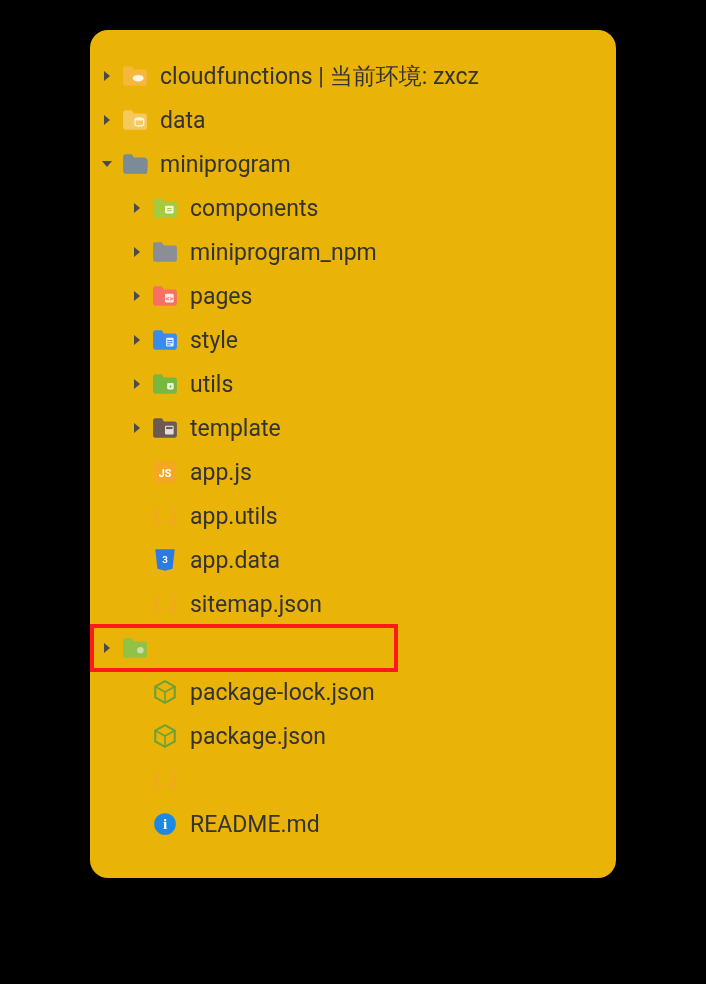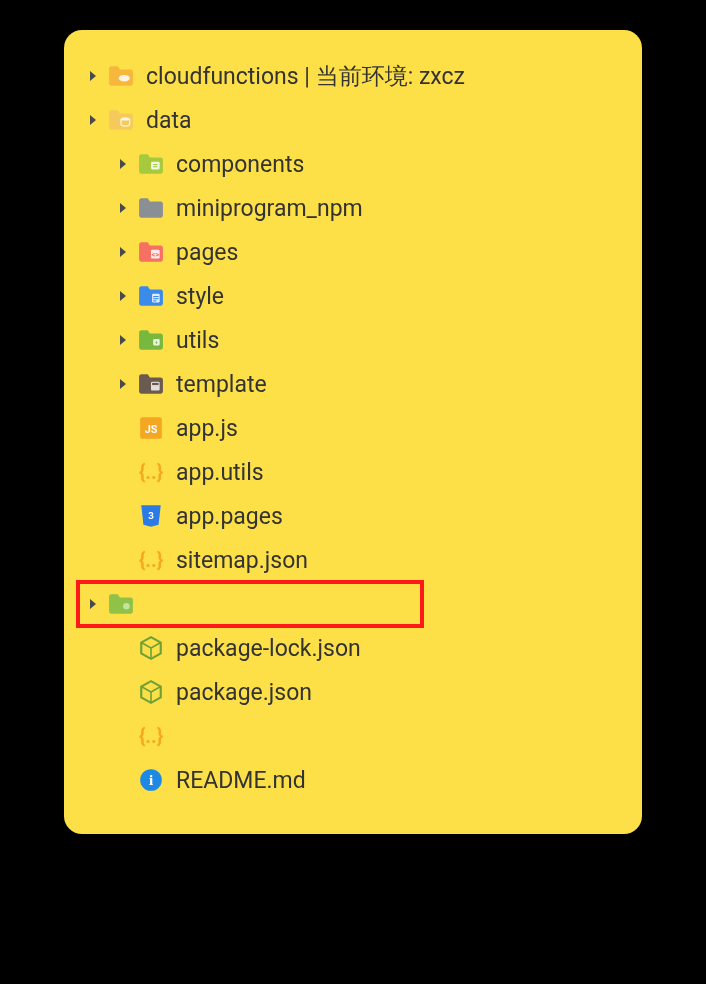--- a/index.html
+++ b/index.html
@@ -12,24 +12,24 @@
       font-family: -apple-system, BlinkMacSystemFont, "Segoe UI", Roboto, sans-serif;
       font-size: 23px;
       display: flex;
       justify-content: center;
       align-items: flex-start;
       padding: 30px;
       width: 706px;
       height: 984px;
     }
     .panel {
-      background: #fde047;
+      background: #eab308;
       border-radius: 18px;
-      width: 578px;
-      padding: 24px 18px 32px 18px;
+      width: 526px;
+      padding: 24px 18px 32px 6px;
       box-shadow: 0 2px 10px rgba(0,0,0,0.3);
     }
     .tree-row {
       display: flex;
       align-items: center;
       height: 44px;
       gap: 8px;
       cursor: pointer;
       position: relative;
     }
@@ -101,20 +101,34 @@
   </span>
         <span class="icon">
           <svg viewBox="0 0 24 24">
             <path fill="#f6c95c" d="M1 5 L1 19 C1 20 2 21 3 21 L21 21 C22 21 23 20 23 19 L23 8 C23 7 22 6 21 6 L11 6 L9 3 L3 3 C2 3 1 4 1 5 Z"></path>
             <ellipse cx="16" cy="11" rx="4" ry="1.5" fill="#fff" opacity="0.85"></ellipse>
             <path d="M12 11 v5 c0 1 2 1.5 4 1.5 s4 -0.5 4 -1.5 v-5" fill="none" stroke="#fff" stroke-width="1.2" opacity="0.85"></path>
           </svg>
         </span>
         <span class="label">data</span>
       </div>
+      <div class="tree-row indent-0">
+        <span class="arrow">
+    <svg viewBox="0 0 10 10">
+            <path d="M2 0 L8 5 L2 10 Z" transform="rotate(90 5 5)"></path>
+          </svg>
+  </span>
+        <span class="icon">
+          <svg viewBox="0 0 24 24">
+            <path fill="#7d8a97" d="M1 5 L1 19 C1 20 2 21 3 21 L21 21 C22 21 23 20 23 19 L23 8 C23 7 22 6 21 6 L11 6 L9 3 L3 3 C2 3 1 4 1 5 Z"></path>
+            <path fill="#7d8a97" opacity="0.7" d="M3 21 L23 21 L25 10 C25 9 24 8 23 8 L5 8 C4 8 3 9 3 10 Z"></path>
+          </svg>
+        </span>
+        <span class="label">miniprogram</span>
+      </div>
       <div class="tree-row indent-1">
         <span class="arrow">
     <svg viewBox="0 0 10 10">
             <path d="M2 0 L8 5 L2 10 Z" transform=""></path>
           </svg>
   </span>
         <span class="icon">
           <svg viewBox="0 0 24 24">
             <path fill="#a6c93d" d="M1 5 L1 19 C1 20 2 21 3 21 L21 21 C22 21 23 20 23 19 L23 8 C23 7 22 6 21 6 L11 6 L9 3 L3 3 C2 3 1 4 1 5 Z"></path>
             <rect x="12" y="10" width="8" height="7" rx="1" fill="#fff" opacity="0.85"></rect>
@@ -219,21 +233,21 @@
         <span class="label">app.utils</span>
       </div>
       <div class="tree-row indent-1">
         <span class="arrow none"></span>
         <span class="icon">
           <svg viewBox="0 0 24 24">
             <path fill="#2c7be5" d="M3 2 L21 2 L19 20 L12 22 L5 20 Z"></path>
             <text x="12" y="15" font-size="9" text-anchor="middle" fill="#fff" font-weight="bold">3</text>
           </svg>
         </span>
-        <span class="label">app.pages</span>
+        <span class="label">app.data</span>
       </div>
       <div class="tree-row indent-1">
         <span class="arrow none"></span>
         <span class="icon">
           <svg viewBox="0 0 24 24">
             <text x="12" y="18" font-size="18" text-anchor="middle" fill="#f5a623" font-weight="bold">{..}</text>
           </svg>
         </span>
         <span class="label">sitemap.json</span>
       </div>

